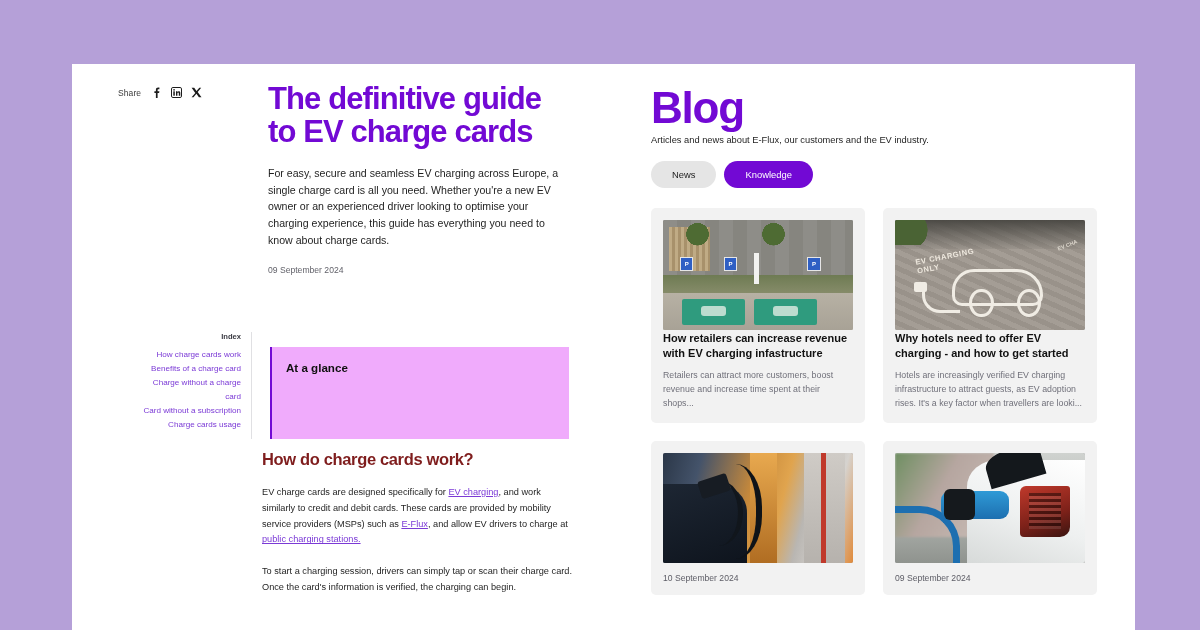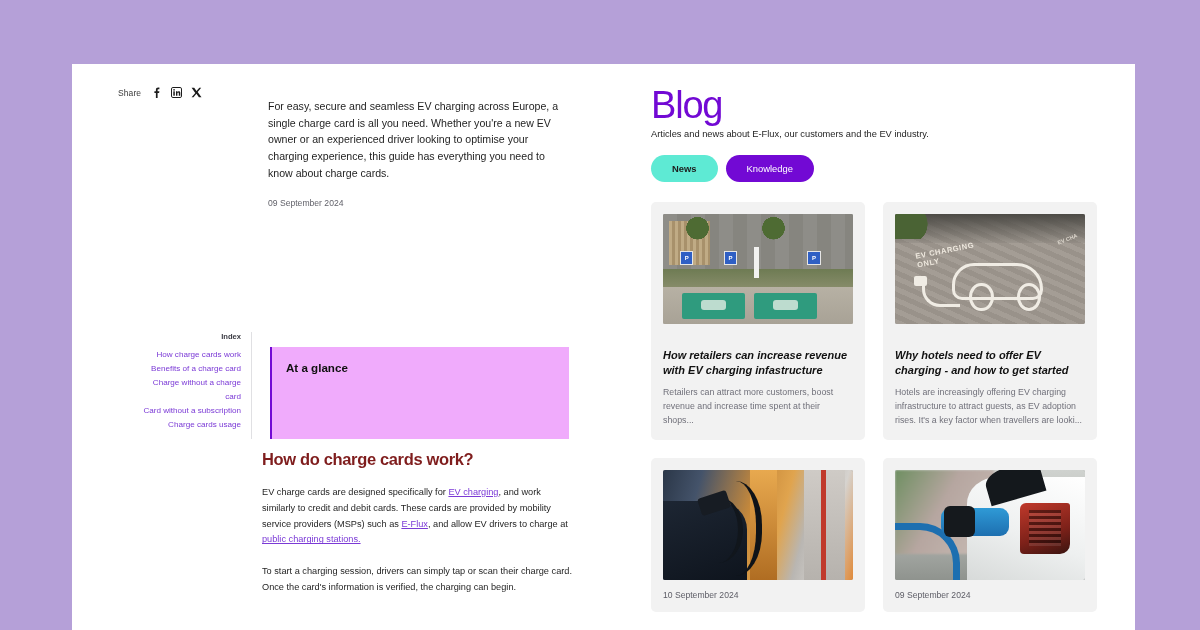--- a/index.html
+++ b/index.html
@@ -190,22 +190,22 @@
 
   
   .blog-inner {
     position: relative;
     width: 100%;
     height: 100%;
     padding: 22px 38px 0 38px;
   }
 
   .blog-title {
-    font-size: 38px;
-    font-weight: 400;
+    font-size: 44px;
+    font-weight: 700;
     color: #7209d4;
     letter-spacing: -1.2px;
     line-height: 1;
   }
 
   .blog-sub {
     margin-top: 5px;
     font-size: 9.3px;
     color: #1e1e1e;
   }
@@ -218,21 +218,21 @@
 
   .pill {
     border: none;
     font-family: inherit;
     font-size: 9.4px;
     padding: 9px 21px;
     border-radius: 999px;
     cursor: pointer;
     line-height: 1;
   }
-  .pill-inactive { background: #5eead4; color: #1d1d1d; font-weight: bold; }
+  .pill-inactive { background: #e5e5e5; color: #1d1d1d; }
   .pill-active { background: #7209d4; color: #ffffff; }
 
   .card-grid {
     margin-top: 20px;
     display: grid;
     grid-template-columns: 1fr 1fr;
     gap: 18px;
   }
 
   .card {
@@ -245,26 +245,25 @@
   .card-thumb {
     width: 100%;
     height: 110px;
     border-radius: 2px;
     overflow: hidden;
     position: relative;
     background: #9a9a9a;
   }
 
   .card-title {
-    margin-top: 24px;
+    margin-top: 1px;
     font-size: 11px;
     font-weight: 700;
     line-height: 1.32;
     color: #111;
-    font-style: italic;
   }
 
   .card-excerpt {
     margin-top: 9px;
     font-size: 8.8px;
     line-height: 1.58;
     color: #70707a;
   }
 
   .card-date {
@@ -388,20 +387,21 @@
             </svg>
         </span>
         <span class="share-ico">
           <svg width="11" height="11" viewBox="0 0 11 11">
               <path d="M.6.8h2.6l2.3 3.2L8.3.8h1.9L6.7 4.9l3.8 5.3H7.9L5.4 6.7 2.5 10.2H.6l3.7-4.3z" fill="currentColor"></path>
             </svg>
         </span>
       </div>
 
       <div class="hero">
+        <h1 class="hero-title">The definitive guide to EV charge cards</h1>
         <p class="hero-lede">For easy, secure and seamless EV charging across Europe, a single charge card is all you need. Whether you're a new EV owner or an experienced driver looking to optimise your charging experience, this guide has everything you need to know about charge cards.</p>
         <div class="hero-date">09 September 2024</div>
       </div>
 
       <div class="mid-block">
         <nav class="index-col">
           <div class="index-heading">Index</div>
           <a class="index-link" href="#">How charge cards work</a>
           <a class="index-link" href="#">Benefits of a charge card</a>
           <a class="index-link" href="#">Charge without a charge card</a>
@@ -464,21 +464,21 @@
               <div class="pav-text">EV CHARGING<br>ONLY</div>
               <div class="pav-text2">EV CHA</div>
               <div class="pav-car"></div>
               <div class="pav-wheel w1"></div>
               <div class="pav-wheel w2"></div>
               <div class="pav-cable"></div>
               <div class="pav-plug"></div>
             </div>
           </div>
           <h3 class="card-title">Why hotels need to offer EV charging - and how to get started</h3>
-          <p class="card-excerpt">Hotels are increasingly offering EV charging infrastructure to attract guests, as EV adoption rises. It's a key factor when travellers are looki...</p>
+          <p class="card-excerpt">Hotels are increasingly verified EV charging infrastructure to attract guests, as EV adoption rises. It's a key factor when travellers are looki...</p>
         </article>
 
         <article class="card">
           <div class="card-thumb">
             <div class="th th-warm">
               <div class="warm-post"></div>
               <div class="warm-red"></div>
               <div class="warm-glow"></div>
               <div class="warm-car"></div>
               <div class="warm-cable"></div>

